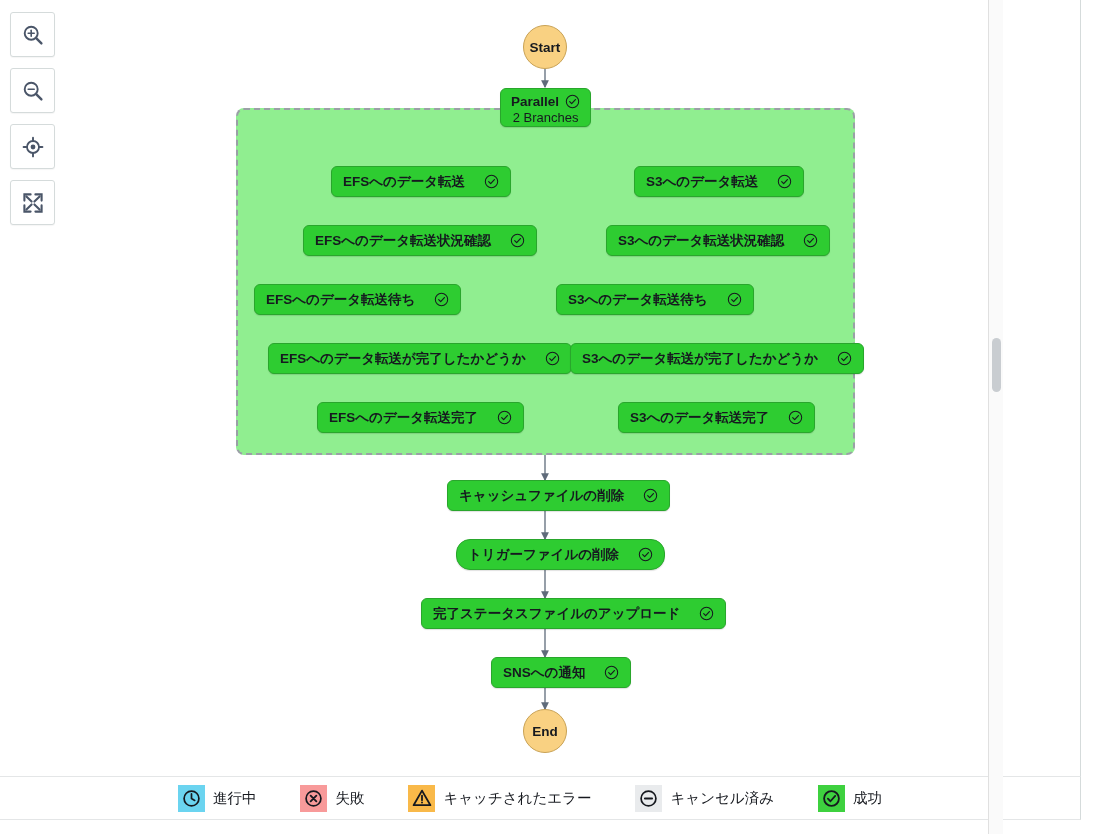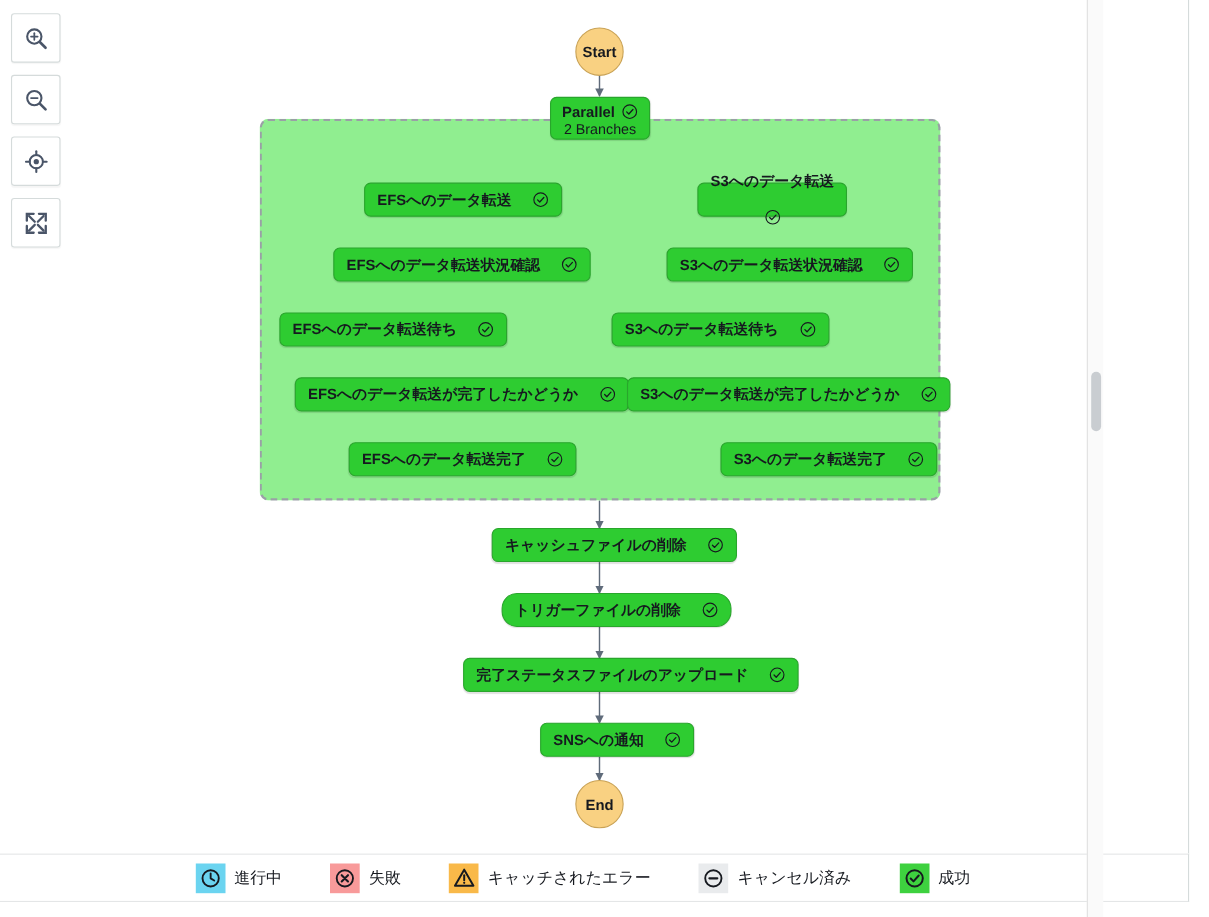--- a/index.html
+++ b/index.html
@@ -270,21 +270,21 @@
     </div>
 
     <div class="node" style="left:317px; top:402px;">
       <span class="lbl">EFSへのデータ転送完了</span>
       <svg class="chk" width="15" height="15" viewBox="0 0 16 16">
         <circle cx="8" cy="8" r="6.6" fill="none" stroke="#16191f" stroke-width="1.1"></circle>
         <path d="M 5 8.2 L 7.1 10.3 L 11.1 5.9" fill="none" stroke="#16191f" stroke-width="1.25" stroke-linecap="round" stroke-linejoin="round"></path>
       </svg>
     </div>
 
-    <div class="node" style="left:634px; top:166px;flex-direction:column;">
+    <div class="node" style="left:634px; top:166px;">
       <span class="lbl">S3へのデータ転送</span>
       <svg class="chk" width="15" height="15" viewBox="0 0 16 16">
         <circle cx="8" cy="8" r="6.6" fill="none" stroke="#16191f" stroke-width="1.1"></circle>
         <path d="M 5 8.2 L 7.1 10.3 L 11.1 5.9" fill="none" stroke="#16191f" stroke-width="1.25" stroke-linecap="round" stroke-linejoin="round"></path>
       </svg>
     </div>
 
     <div class="node" style="left:606px; top:225px;">
       <span class="lbl">S3へのデータ転送状況確認</span>
       <svg class="chk" width="15" height="15" viewBox="0 0 16 16">
@@ -302,21 +302,21 @@
     </div>
 
     <div class="node" style="left:570px; top:343px;">
       <span class="lbl">S3へのデータ転送が完了したかどうか</span>
       <svg class="chk" width="15" height="15" viewBox="0 0 16 16">
         <circle cx="8" cy="8" r="6.6" fill="none" stroke="#16191f" stroke-width="1.1"></circle>
         <path d="M 5 8.2 L 7.1 10.3 L 11.1 5.9" fill="none" stroke="#16191f" stroke-width="1.25" stroke-linecap="round" stroke-linejoin="round"></path>
       </svg>
     </div>
 
-    <div class="node" style="left:618px; top:402px;margin-left:37px;">
+    <div class="node" style="left:618px; top:402px;">
       <span class="lbl">S3へのデータ転送完了</span>
       <svg class="chk" width="15" height="15" viewBox="0 0 16 16">
         <circle cx="8" cy="8" r="6.6" fill="none" stroke="#16191f" stroke-width="1.1"></circle>
         <path d="M 5 8.2 L 7.1 10.3 L 11.1 5.9" fill="none" stroke="#16191f" stroke-width="1.25" stroke-linecap="round" stroke-linejoin="round"></path>
       </svg>
     </div>
 
     <div class="node" style="left:447px; top:480px;">
       <span class="lbl">キャッシュファイルの削除</span>
       <svg class="chk" width="15" height="15" viewBox="0 0 16 16">

